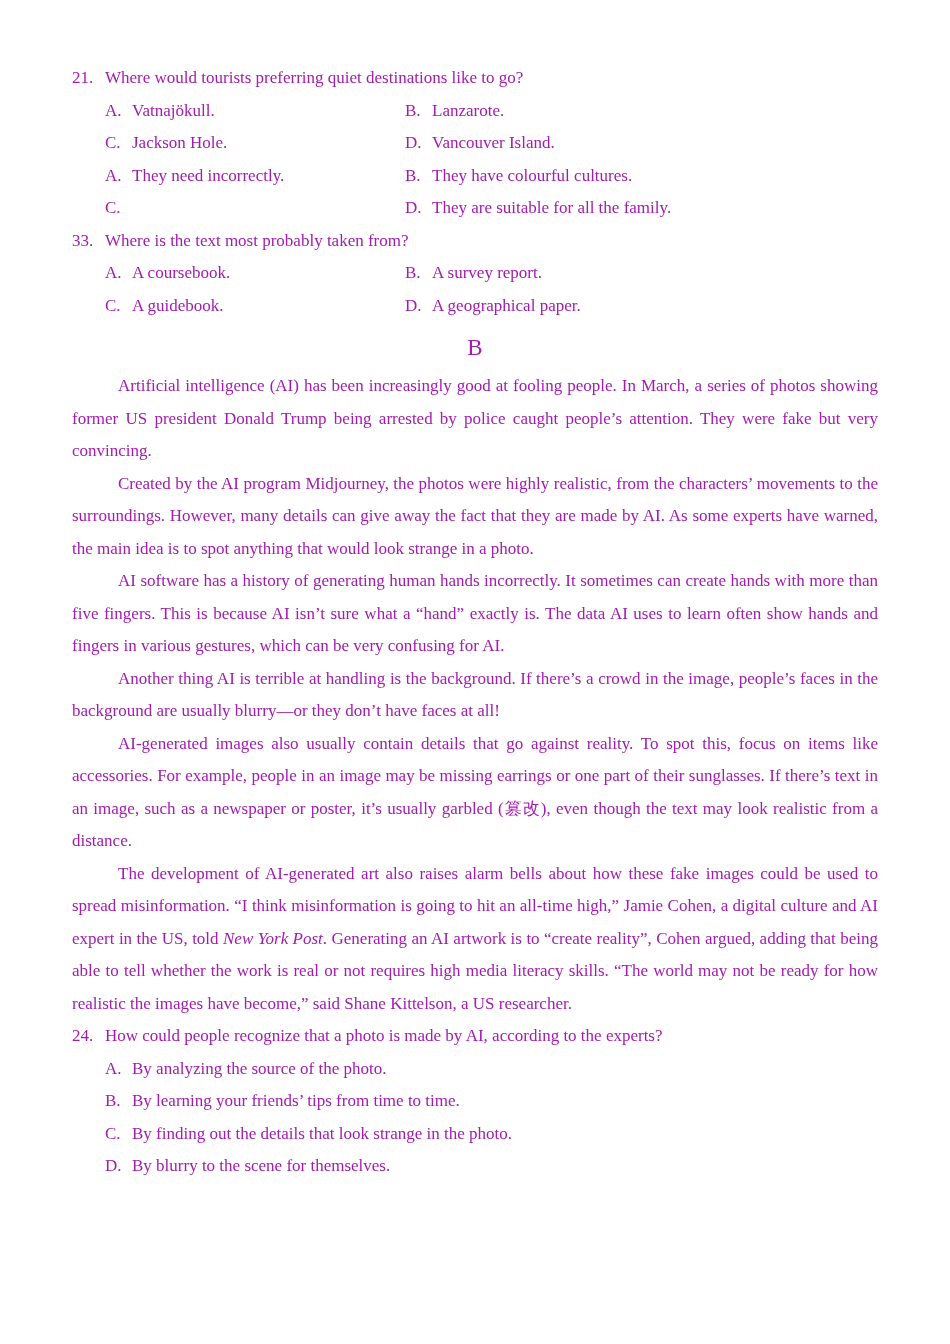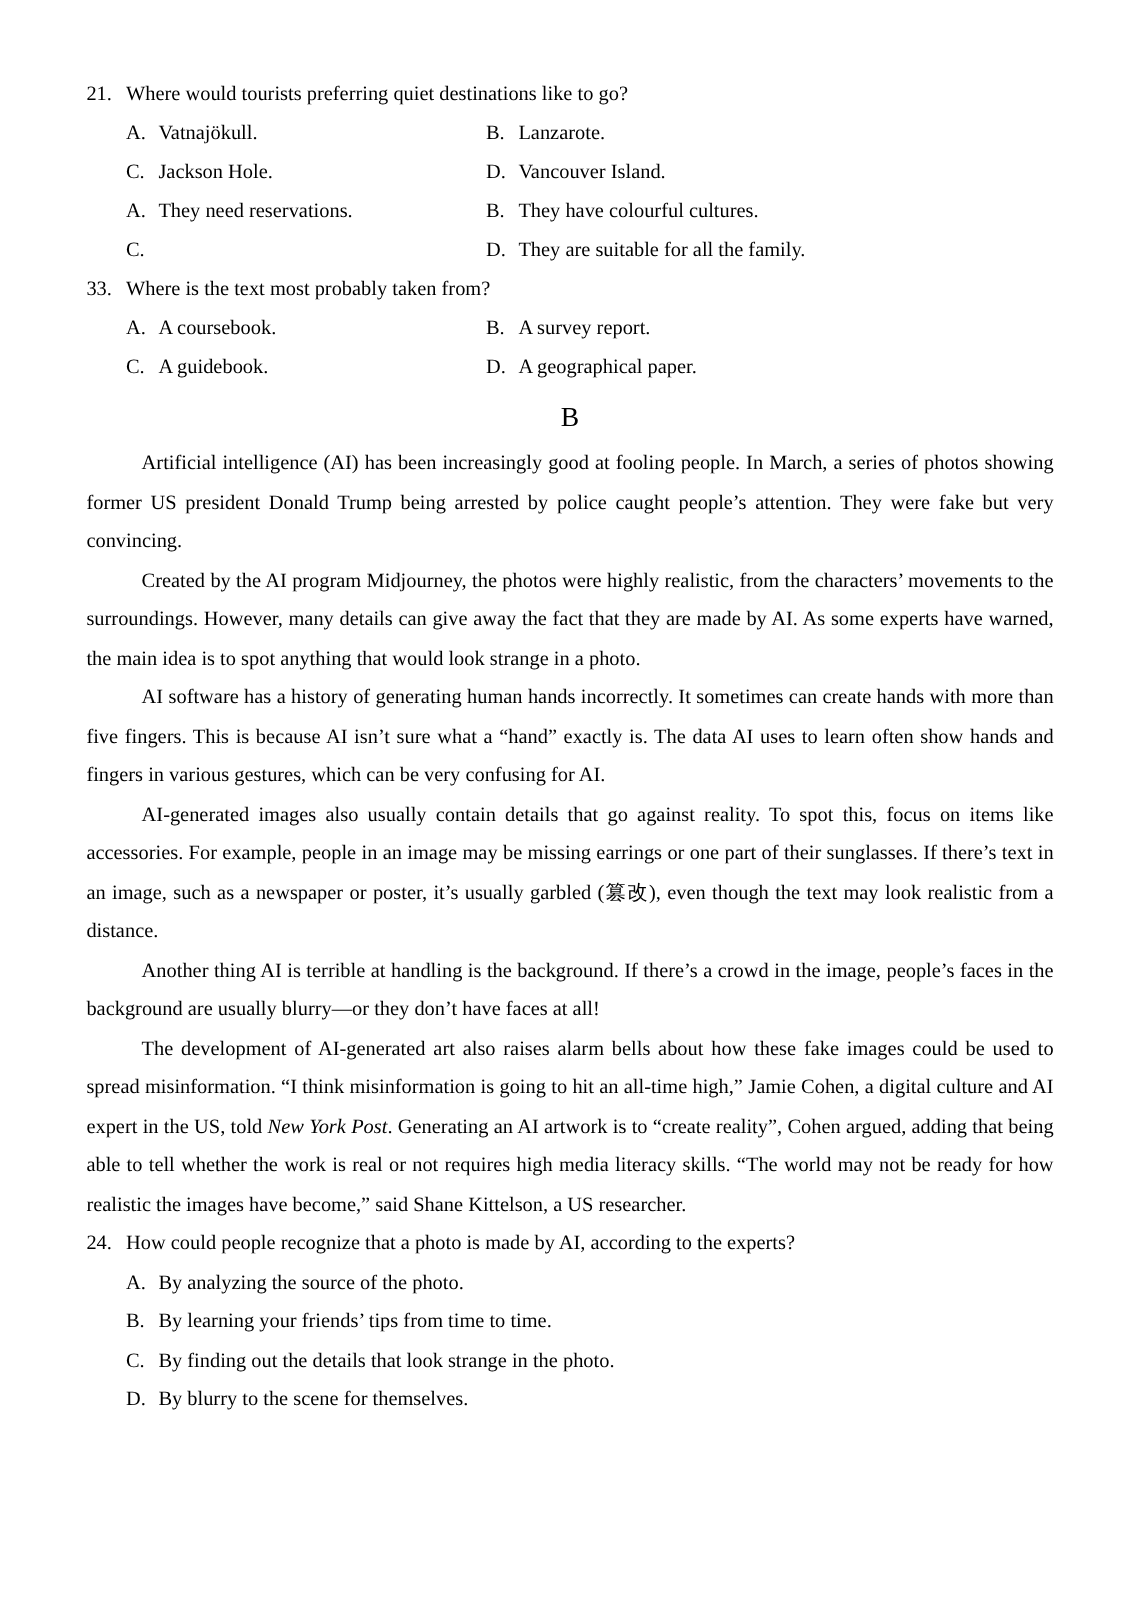--- a/index.html
+++ b/index.html
@@ -4,21 +4,21 @@
 <style>
   html,body{margin:0;padding:0;background:#ffffff;}
   body{width:950px;height:1344px;overflow:hidden;}
   .page{
     box-sizing:border-box;
     width:950px;height:1344px;
     padding:62px 72px 0 72px;
     font-family:"Liberation Serif","DejaVu Serif",serif;
     font-size:17px;
     line-height:32.5px;
-    color:#000000;
+    color:#a21caf;
   }
   .q-line{white-space:normal;}
   .q-num{display:inline-block;width:33px;}
   .opt-row{display:flex;padding-left:33px;}
   .opt{display:inline-flex;align-items:baseline;}
   .opt.col{flex:0 0 300px;}
   .opt-label{display:inline-block;width:27px;flex:0 0 27px;}
   .section-heading{
     text-align:center;
     font-size:23px;
@@ -57,21 +57,21 @@
           <span class="opt col">
             <span class="opt-label">D.</span>
             <span>Vancouver Island.</span>
           </span>
         </div>
       </div>
       <div class="question">
         <div class="opt-row">
           <span class="opt col">
             <span class="opt-label">A.</span>
-            <span>They need reservations.</span>
+            <span>They need incorrectly.</span>
           </span>
           <span class="opt col">
             <span class="opt-label">B.</span>
             <span>They have colourful cultures.</span>
           </span>
         </div>
         <div class="opt-row">
           <span class="opt col">
             <span class="opt-label">C.</span>
           </span>
@@ -103,22 +103,22 @@
             <span>A geographical paper.</span>
           </span>
         </div>
       </div>
     </div>
   <div class="section-heading">B</div>
   <div id="passage">
       <p class="para"><span>Artificial intelligence (AI) has been increasingly good at fooling people. In March, a series of photos showing former US president Donald Trump being arrested by police caught people’s attention. They were fake but very convincing.</span></p>
       <p class="para"><span>Created by the AI program Midjourney, the photos were highly realistic, from the characters’ movements to the surroundings. However, many details can give away the fact that they are made by AI. As some experts have warned, the main idea is to spot anything that would look strange in a photo.</span></p>
       <p class="para"><span>AI software has a history of generating human hands incorrectly. It sometimes can create hands with more than five fingers. This is because AI isn’t sure what a “hand” exactly is. The data AI uses to learn often show hands and fingers in various gestures, which can be very confusing for AI.</span></p>
+      <p class="para"><span>Another thing AI is terrible at handling is the background. If there’s a crowd in the image, people’s faces in the background are usually blurry—or they don’t have faces at all!</span></p>
       <p class="para"><span>AI-generated images also usually contain details that go against reality. To spot this, focus on items like accessories. For example, people in an image may be missing earrings or one part of their sunglasses. If there’s text in an image, such as a newspaper or poster, it’s usually garbled (篡改), even though the text may look realistic from a distance.</span></p>
-      <p class="para"><span>Another thing AI is terrible at handling is the background. If there’s a crowd in the image, people’s faces in the background are usually blurry—or they don’t have faces at all!</span></p>
       <p class="para"><span>The development of AI-generated art also raises alarm bells about how these fake images could be used to spread misinformation. “I think misinformation is going to hit an all-time high,” Jamie Cohen, a digital culture and AI expert in the US, told </span><span class="italic">New York Post</span><span>. Generating an AI artwork is to “create reality”, Cohen argued, adding that being able to tell whether the work is real or not requires high media literacy skills. “The world may not be ready for how realistic the images have become,” said Shane Kittelson, a US researcher.</span></p>
     </div>
   <div id="question-24">
       <div class="question">
         <div class="q-line"><span class="q-num">24.</span><span class="q-text">How could people recognize that a photo is made by AI, according to the experts?</span></div>
         <div class="opt-row">
           <span class="opt">
             <span class="opt-label">A.</span>
             <span>By analyzing the source of the photo.</span>
           </span>

